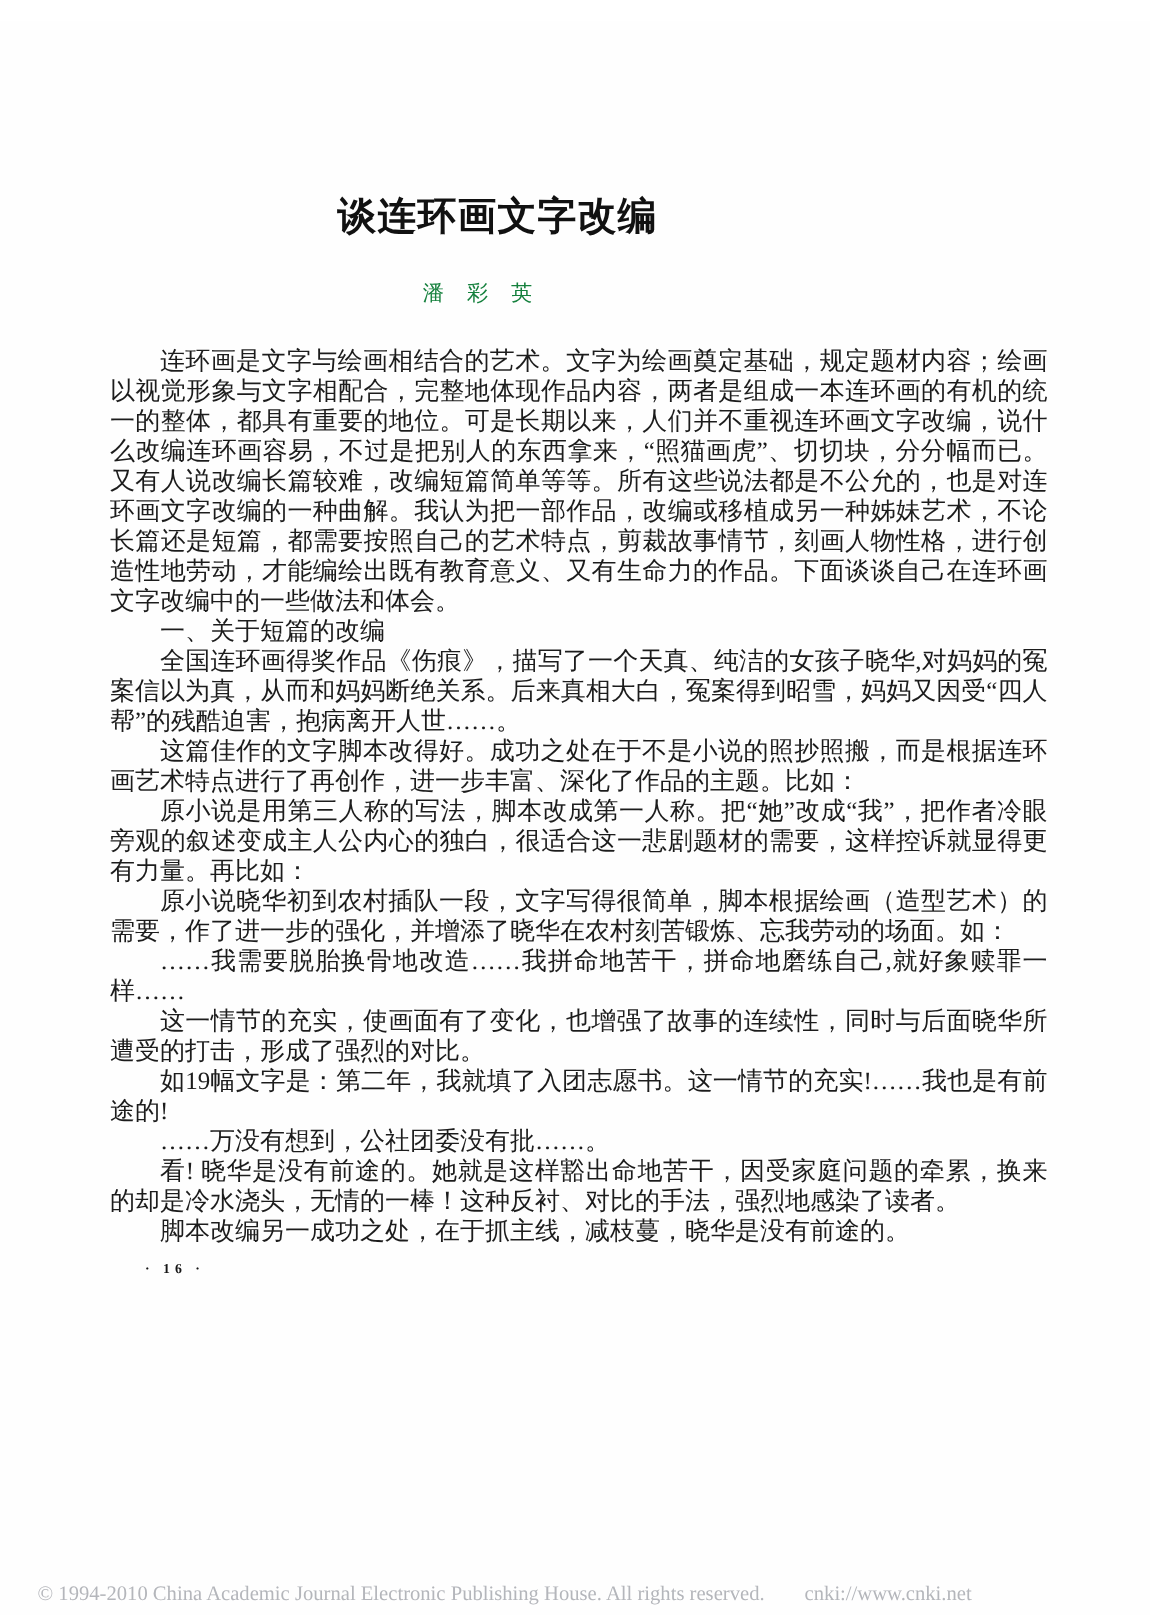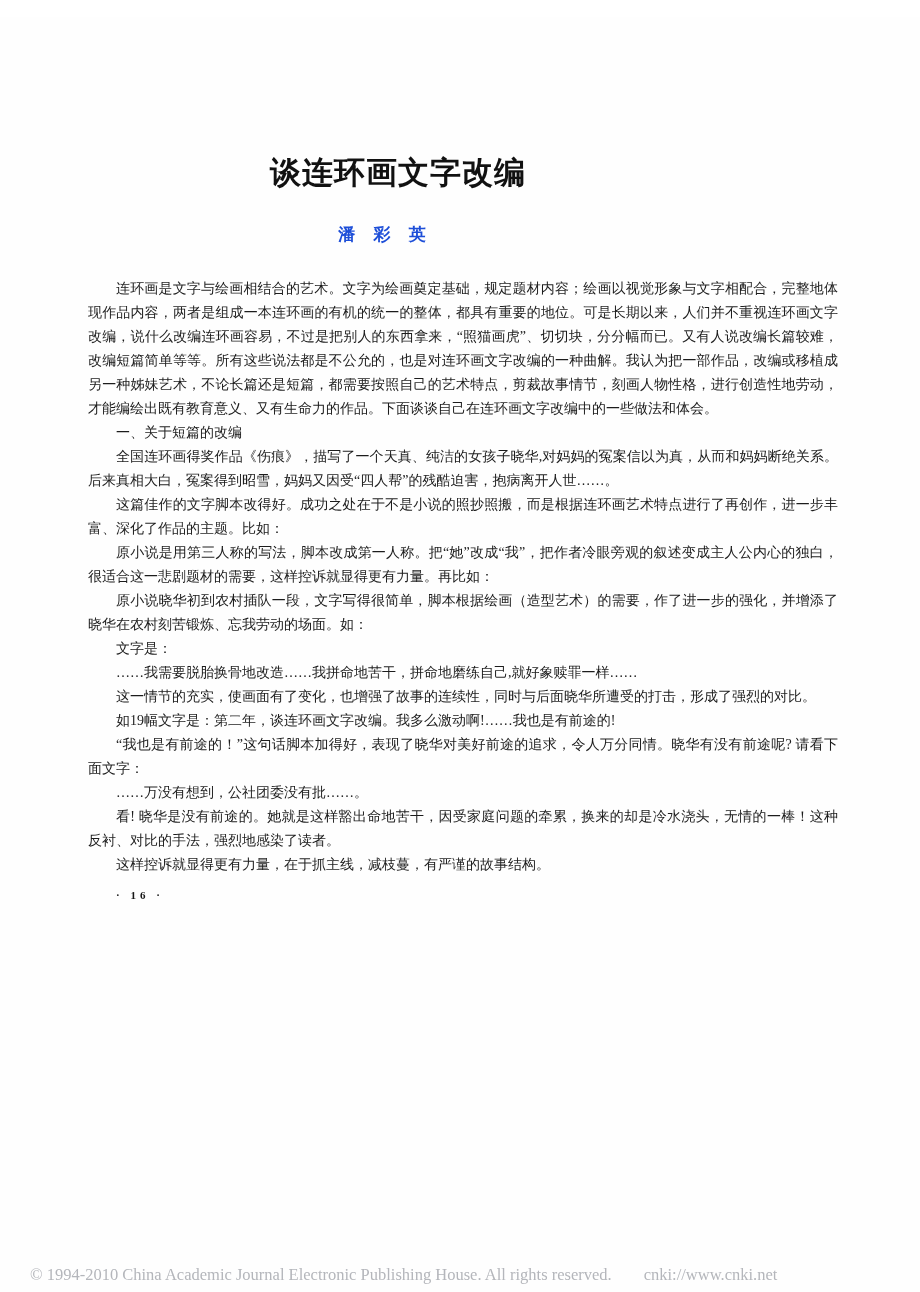--- a/index.html
+++ b/index.html
@@ -39,27 +39,27 @@
     color: #111;
   }
   .author-row {
     margin-top: 32px;
     text-align: center;
     padding-right: 155px;
   }
   .article-author {
     display: inline-block;
     font-size: 17px;
-    font-weight: bold;
+    font-weight: normal;
     letter-spacing: 7px;
-    color: #1d4ed8;
+    color: #15803d;
   }
   .body-text {
     margin-top: 31px;
-    font-size: 14px;
+    font-size: 20px;
     line-height: 24px;
     text-align: justify;
   }
   .body-text p {
     margin: 0;
     text-indent: 2em;
   }
   .page-number {
     margin-top: 12px;
     font-size: 11px;
@@ -96,28 +96,26 @@
       <span class="article-author">潘 彩 英</span>
     </div>
 
     <section class="body-text">
       <p>连环画是文字与绘画相结合的艺术。文字为绘画奠定基础，规定题材内容；绘画以视觉形象与文字相配合，完整地体现作品内容，两者是组成一本连环画的有机的统一的整体，都具有重要的地位。可是长期以来，人们并不重视连环画文字改编，说什么改编连环画容易，不过是把别人的东西拿来，“照猫画虎”、切切块，分分幅而已。又有人说改编长篇较难，改编短篇简单等等。所有这些说法都是不公允的，也是对连环画文字改编的一种曲解。我认为把一部作品，改编或移植成另一种姊妹艺术，不论长篇还是短篇，都需要按照自己的艺术特点，剪裁故事情节，刻画人物性格，进行创造性地劳动，才能编绘出既有教育意义、又有生命力的作品。下面谈谈自己在连环画文字改编中的一些做法和体会。</p>
       <p>一、关于短篇的改编</p>
       <p>全国连环画得奖作品《伤痕》，描写了一个天真、纯洁的女孩子晓华,对妈妈的冤案信以为真，从而和妈妈断绝关系。后来真相大白，冤案得到昭雪，妈妈又因受“四人帮”的残酷迫害，抱病离开人世……。</p>
       <p>这篇佳作的文字脚本改得好。成功之处在于不是小说的照抄照搬，而是根据连环画艺术特点进行了再创作，进一步丰富、深化了作品的主题。比如：</p>
       <p>原小说是用第三人称的写法，脚本改成第一人称。把“她”改成“我”，把作者冷眼旁观的叙述变成主人公内心的独白，很适合这一悲剧题材的需要，这样控诉就显得更有力量。再比如：</p>
       <p>原小说晓华初到农村插队一段，文字写得很简单，脚本根据绘画（造型艺术）的需要，作了进一步的强化，并增添了晓华在农村刻苦锻炼、忘我劳动的场面。如：</p>
-      <p>文字是：</p>
       <p>……我需要脱胎换骨地改造……我拼命地苦干，拼命地磨练自己,就好象赎罪一样……</p>
       <p>这一情节的充实，使画面有了变化，也增强了故事的连续性，同时与后面晓华所遭受的打击，形成了强烈的对比。</p>
-      <p>如19幅文字是：第二年，谈连环画文字改编。我多么激动啊!……我也是有前途的!</p>
-      <p>“我也是有前途的！”这句话脚本加得好，表现了晓华对美好前途的追求，令人万分同情。晓华有没有前途呢? 请看下面文字：</p>
+      <p>如19幅文字是：第二年，我就填了入团志愿书。这一情节的充实!……我也是有前途的!</p>
       <p>……万没有想到，公社团委没有批……。</p>
       <p>看! 晓华是没有前途的。她就是这样豁出命地苦干，因受家庭问题的牵累，换来的却是冷水浇头，无情的一棒！这种反衬、对比的手法，强烈地感染了读者。</p>
-      <p>这样控诉就显得更有力量，在于抓主线，减枝蔓，有严谨的故事结构。</p>
+      <p>脚本改编另一成功之处，在于抓主线，减枝蔓，晓华是没有前途的。</p>
     </section>
 
     <div class="page-number">· 16 ·</div>
   </div>
 
   <footer class="watermark">
     <span>© 1994-2010 China Academic Journal Electronic Publishing House. All rights reserved.</span>
     <span>cnki://www.cnki.net</span>
   </footer>
 </div>

